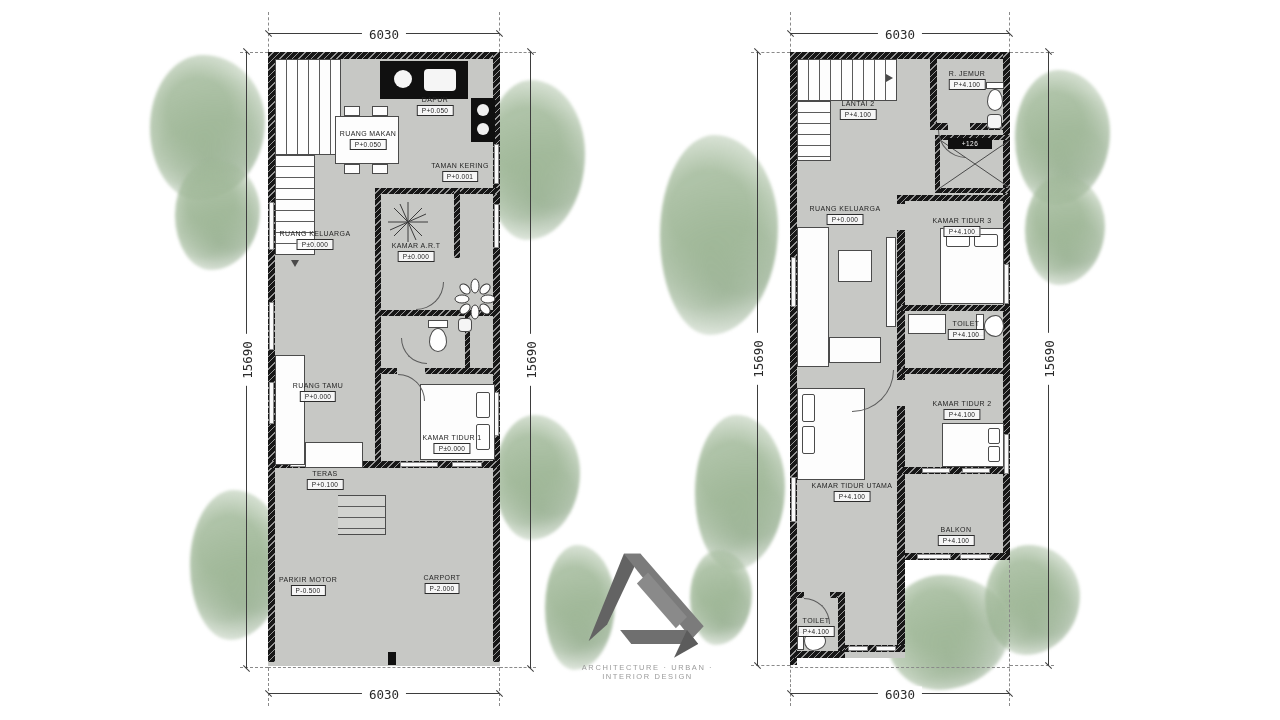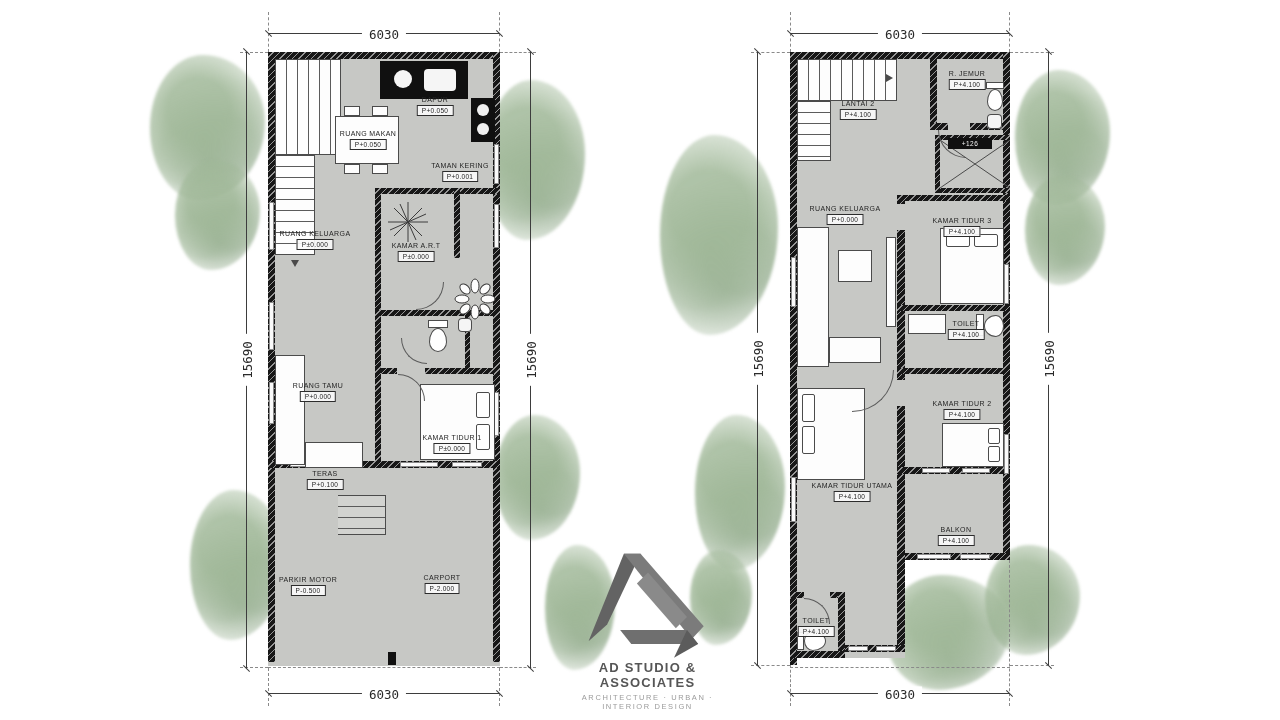--- a/index.html
+++ b/index.html
@@ -364,17 +364,16 @@
   </div>
 
   <div class="brand" style="left:565px;top:548px;width:165px;">
     <svg width="130" height="112" viewBox="0 0 140 120" style="display:block;margin:0 auto;">
       <polygon points="44,6 62,6 26,82 6,100" fill="#636363"></polygon>
       <polygon points="44,6 62,6 130,84 117,98" fill="#7b7b7b"></polygon>
       <polygon points="58,38 70,26 112,74 100,86" fill="#8a8a8a"></polygon>
       <polygon points="40,88 112,88 124,103 52,103" fill="#6f6f6f"></polygon>
       <polygon points="112,88 124,103 98,118" fill="#5c5c5c"></polygon>
     </svg>
-    <div class="bn">AD STUDIO &amp; ASSOCIATES</div>
     <div class="bt">ARCHITECTURE · URBAN · INTERIOR DESIGN</div>
   </div>
 
 </div>
 
 </body></html>

